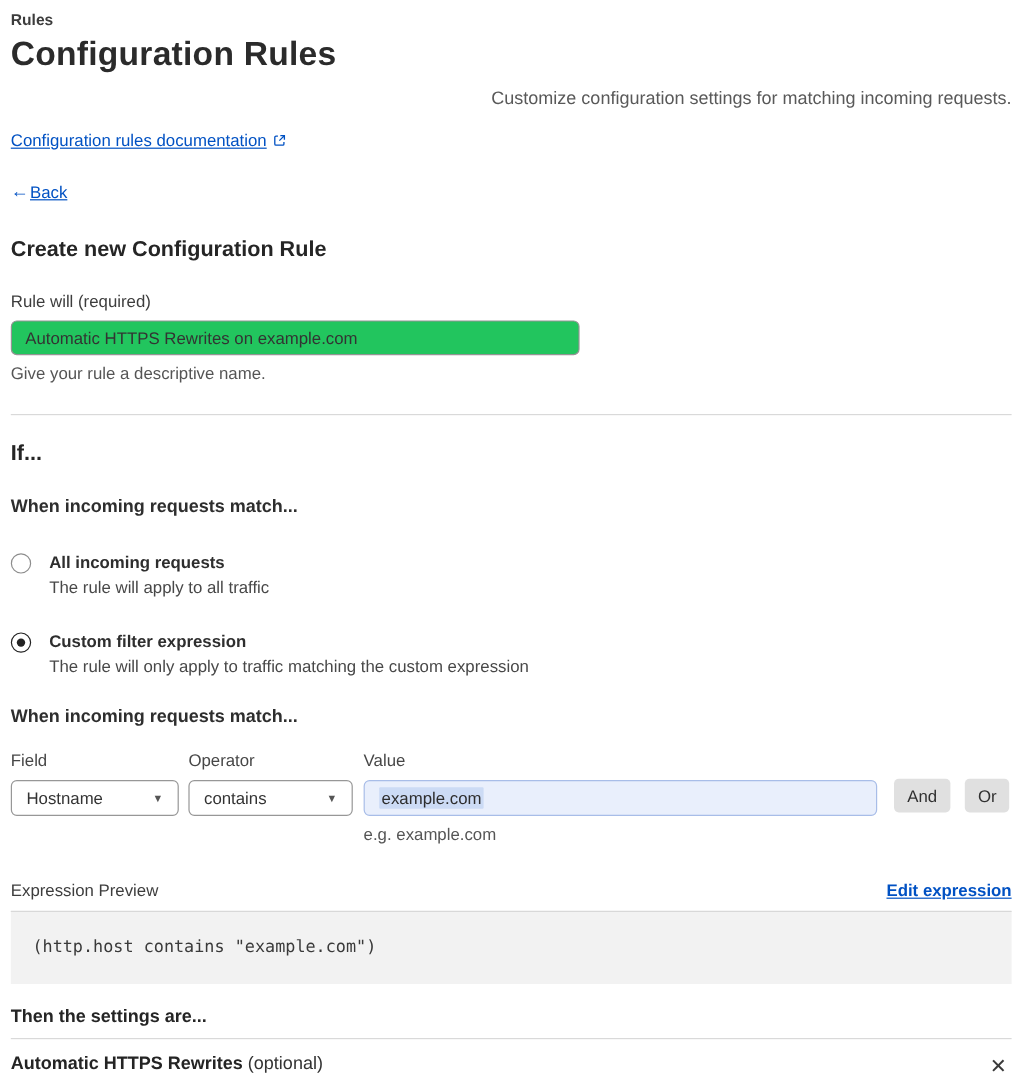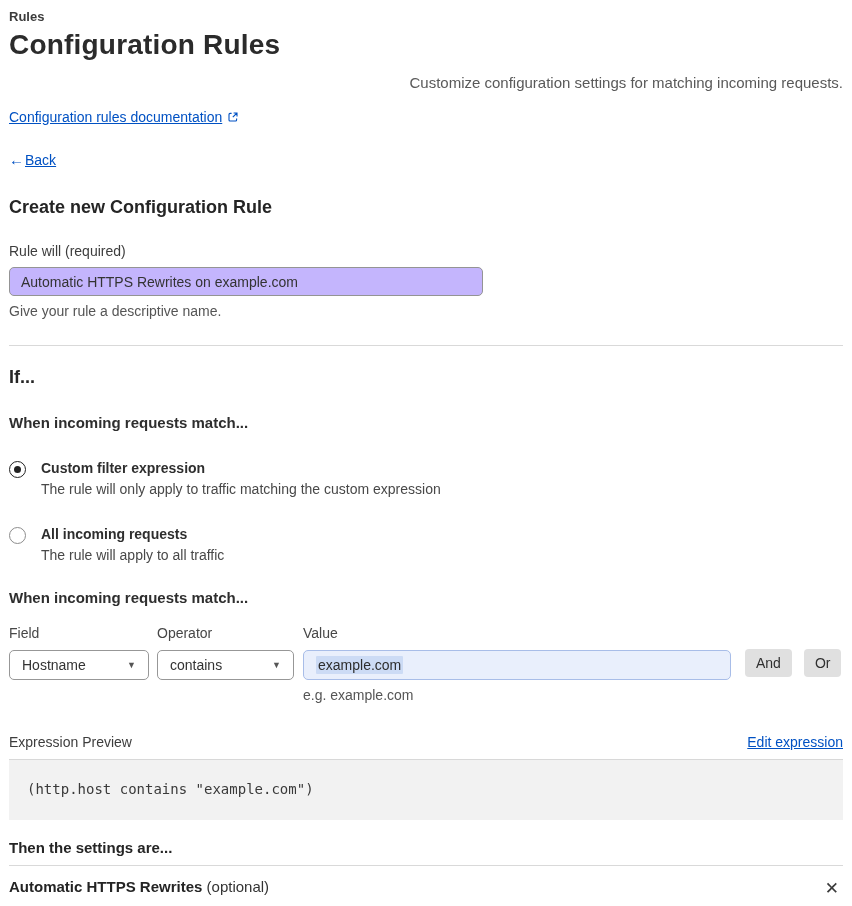--- a/index.html
+++ b/index.html
@@ -21,21 +21,21 @@
 
   .back-row { margin-top:25px; font-size:14px; color:#0051c3; display:flex; align-items:center; cursor:pointer; }
   .back-arrow { text-decoration:none; font-size:15px; margin-right:1px; }
 
   h2.section-title { font-size:18px; font-weight:700; color:#252525; margin-top:29px; }
 
   .field-label { font-size:14px; color:#3d3d3d; margin-top:25px; }
   .text-input {
     margin-top:8px; width:474px; height:29px; border:1px solid #949494; border-radius:5px;
     padding:0 11px; font-size:14px; color:#333; font-family:"Liberation Sans", sans-serif;
-    background:#c4b5fd; display:block;
+    background:#22c55e; display:block;
   }
   .help-text { font-size:14px; color:#555; margin-top:7px; }
 
   hr.divider { border:none; border-top:1px solid #d9d9d9; margin-top:26px; }
 
   h2.if-title { font-size:18px; font-weight:700; color:#252525; margin-top:21px; }
   h3.match-title { font-size:15px; font-weight:700; color:#2e2e2e; margin-top:26px; }
 
   .radio-row { display:flex; margin-top:29px; }
   .radio-circle {
@@ -71,21 +71,21 @@
   .value-input .sel { background:#ccdbf5; padding:1px 2px; border-radius:1px; }
   .andor { display:flex; margin-left:14px; margin-top:24px; gap:12px; }
   .andor-btn {
     background:#e0e0e0; border:none; border-radius:4px; font-size:14px; color:#303030;
     padding:6px 11px; cursor:pointer; font-family:"Liberation Sans", sans-serif;
   }
   .value-help { font-size:14px; color:#555; margin-top:7px; margin-left:294px; }
 
   .expr-header { display:flex; justify-content:space-between; align-items:center; margin-top:31px; }
   .expr-label { font-size:14px; color:#3d3d3d; }
-  .expr-edit { font-size:14px; }
+  .expr-edit { font-size:14px;font-weight:bold; }
   .code-box {
     margin-top:9px; background:#f2f2f2; border-top:1px solid #d8d8d8;
     padding:21px 18px 23px 18px;
     font-family:"DejaVu Sans Mono", monospace; font-size:14px; color:#3a3a3a;
   }
 
   h3.then-title { font-size:15px; font-weight:700; color:#252525; margin-top:19px; }
   hr.divider2 { border:none; border-top:1px solid #d9d9d9; margin-top:9px; }
 
   .setting-header { display:flex; justify-content:space-between; align-items:flex-start; margin-top:12px; }
@@ -122,33 +122,33 @@
 
   <div class="field-label">Rule will (required)</div>
   <input class="text-input" type="text" value="Automatic HTTPS Rewrites on example.com" style="">
   <div class="help-text">Give your rule a descriptive name.</div>
 
   <hr class="divider">
 
   <h2 class="if-title">If...</h2>
   <h3 class="match-title">When incoming requests match...</h3>
 
+  <div class="radio-row">
+    <span class="radio-circle"></span>
+    <div class="radio-text">
+      <div class="radio-label">All incoming requests</div>
+      <div class="radio-desc">The rule will apply to all traffic</div>
+    </div>
+  </div>
+
   <div class="radio-row checked">
     <span class="radio-circle"></span>
     <div class="radio-text">
       <div class="radio-label">Custom filter expression</div>
       <div class="radio-desc">The rule will only apply to traffic matching the custom expression</div>
-    </div>
-  </div>
-
-  <div class="radio-row">
-    <span class="radio-circle"></span>
-    <div class="radio-text">
-      <div class="radio-label">All incoming requests</div>
-      <div class="radio-desc">The rule will apply to all traffic</div>
     </div>
   </div>
 
   <h3 class="match-title filter-title">When incoming requests match...</h3>
 
   <div class="filter-row">
     <div class="col-field">
       <div class="fcol-label">Field</div>
       <div class="select-box">
         <span>Hostname</span>

